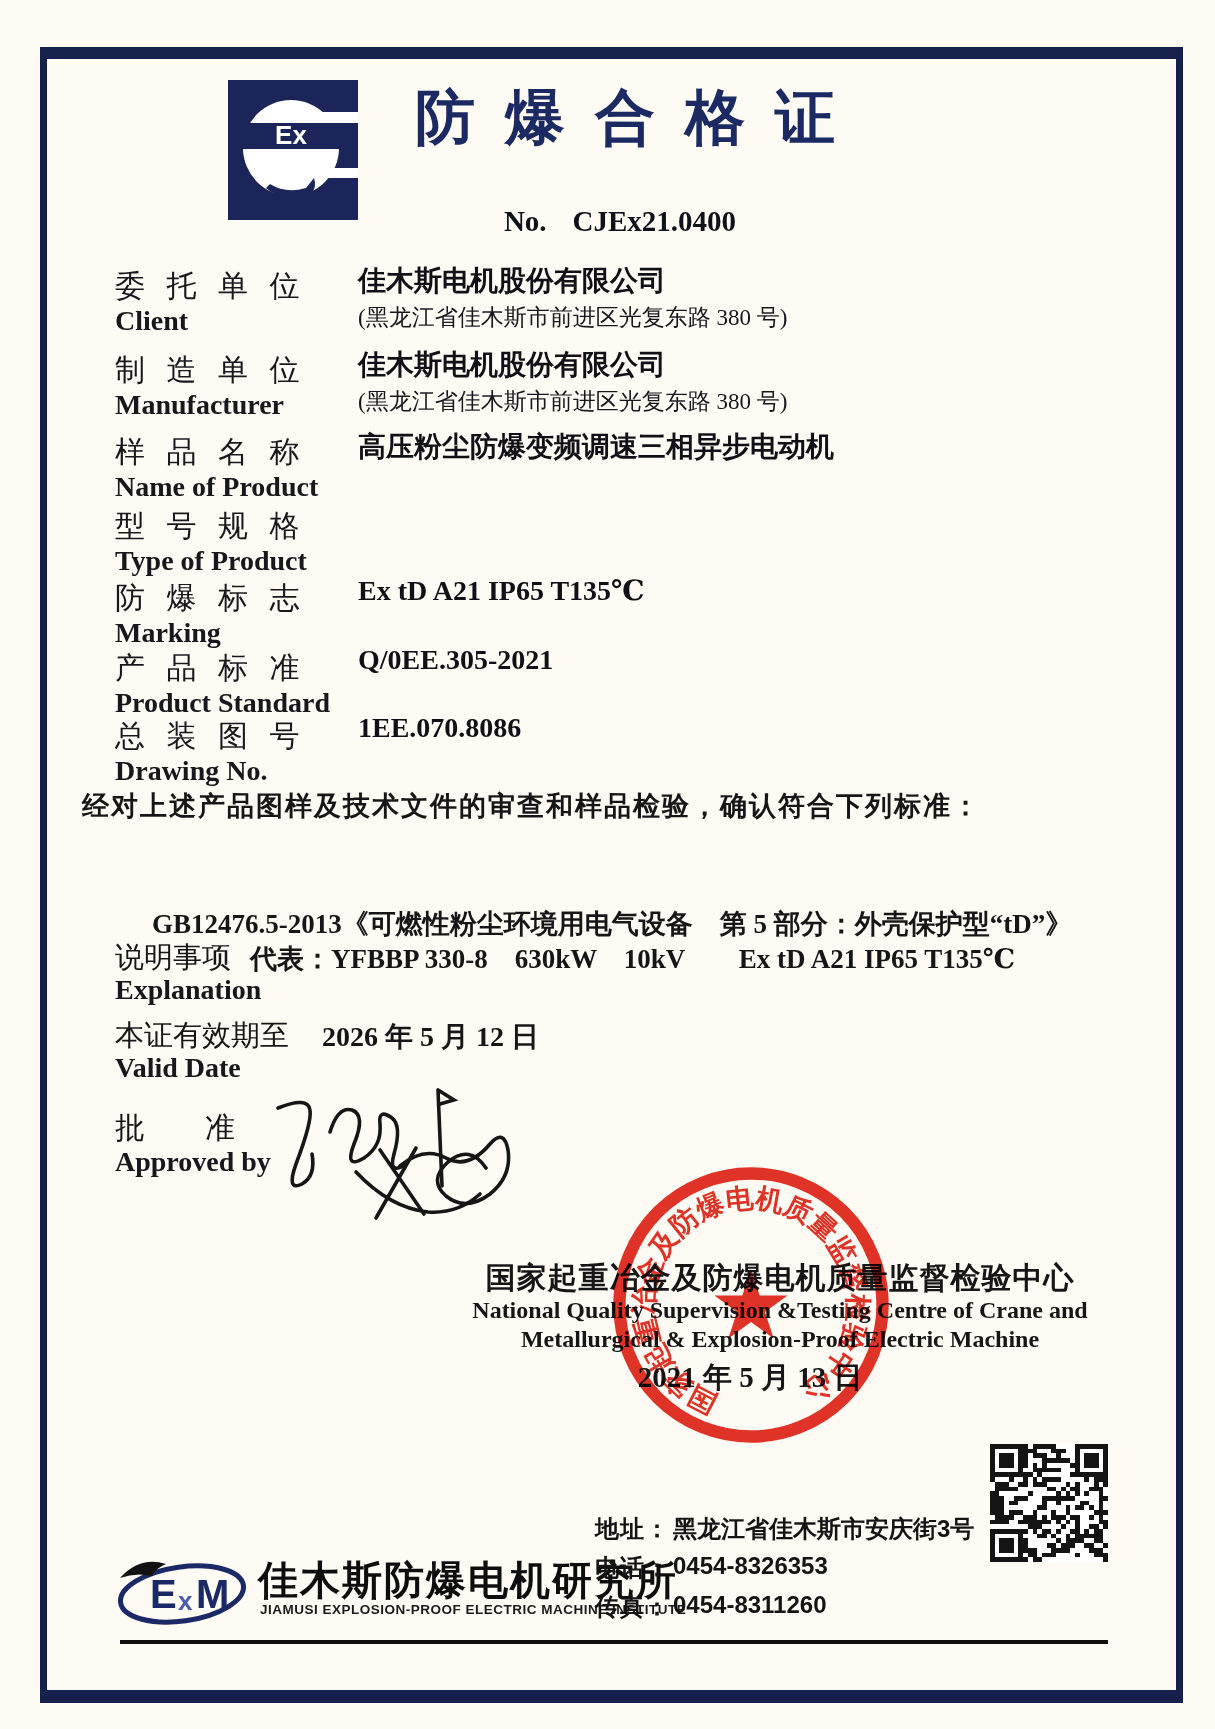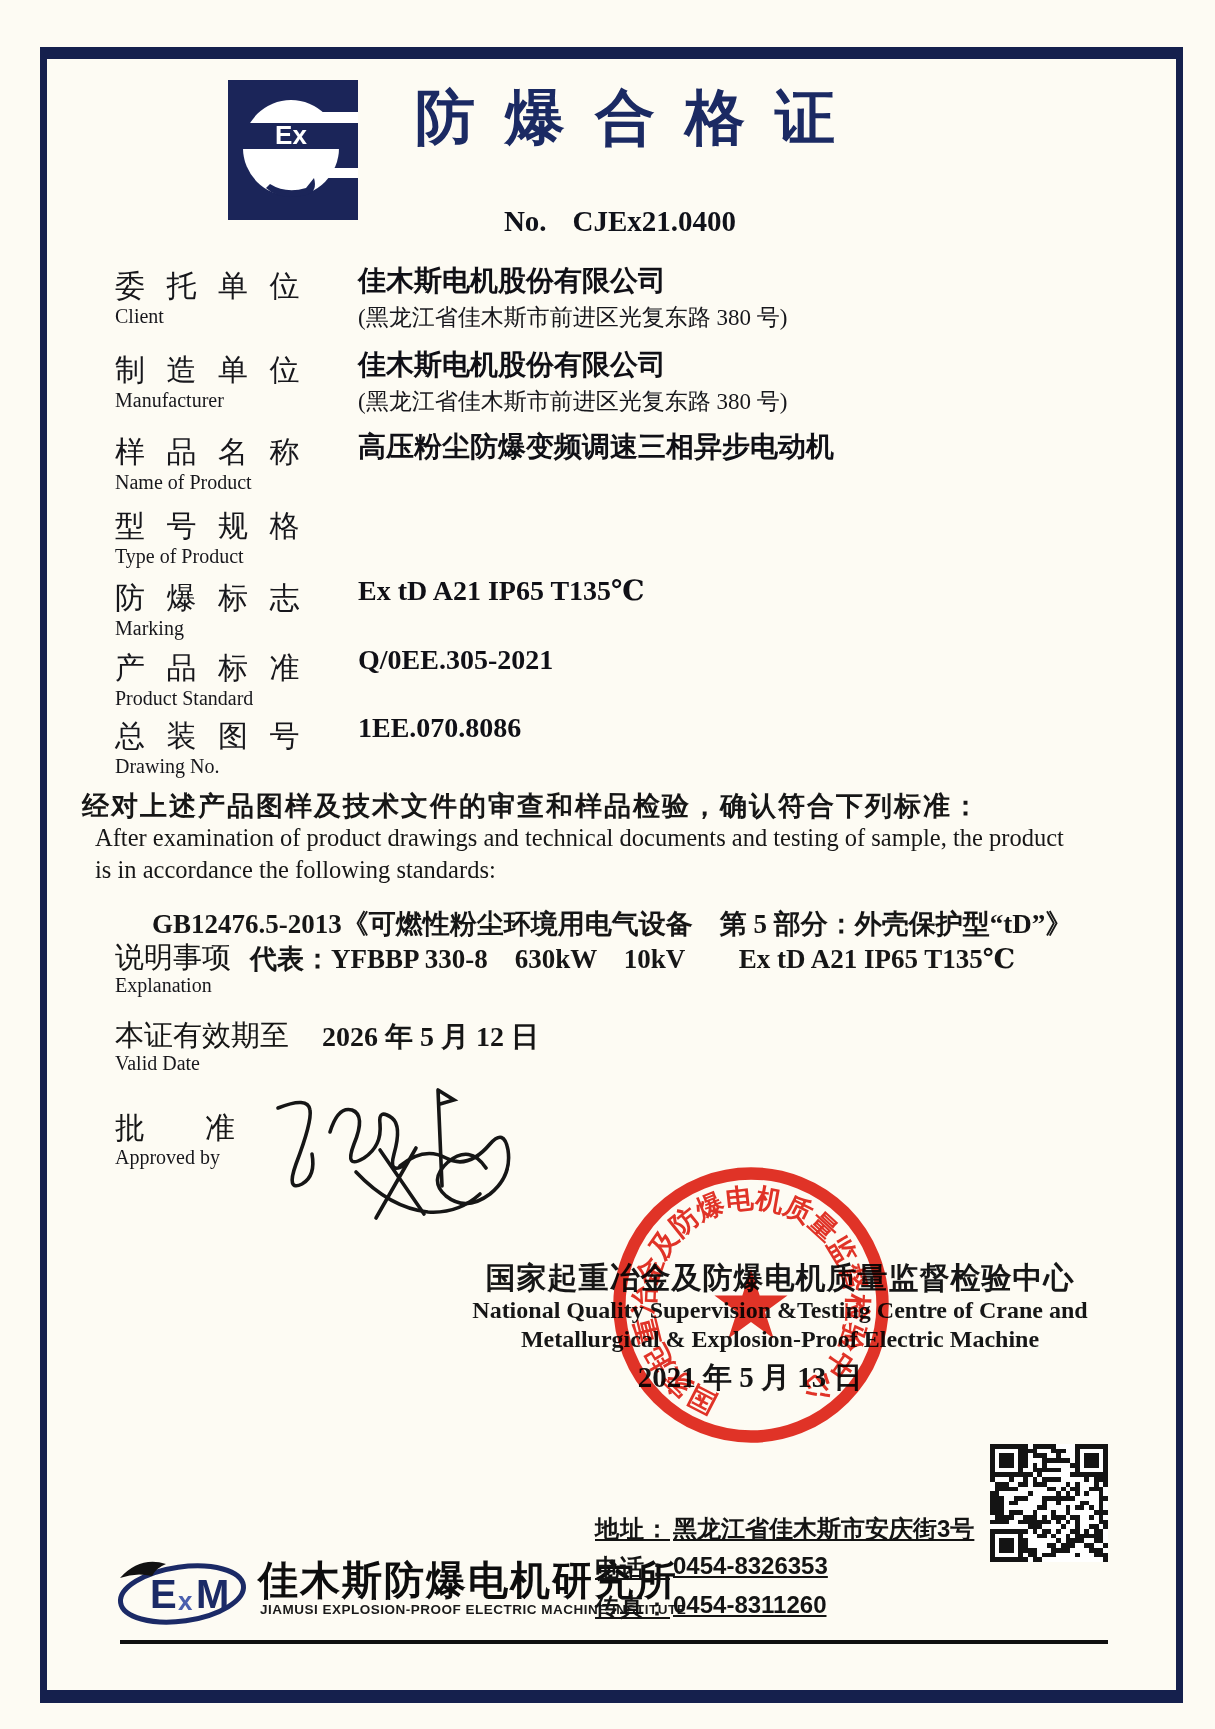--- a/index.html
+++ b/index.html
@@ -20,21 +20,21 @@
   .ex-logo{left:228px;top:80px;width:130px;height:140px;}
   .title-zh{left:330px;top:78px;width:620px;text-align:center;
     font-size:60px;font-weight:700;letter-spacing:30px;color:#1b2a63;}
   .title-en{left:330px;top:152px;width:620px;text-align:center;
     font-size:28px;font-weight:700;letter-spacing:4px;color:#1b2a63;}
   .cert-no{left:330px;top:205px;width:580px;text-align:center;font-size:29px;font-weight:600;color:#10121a;}
   .cert-no .no-label{margin-right:26px;}
 
   
   .flabel-zh{left:115px;font-size:30px;letter-spacing:7px;color:#17171c;}
-  .flabel-en{left:115px;font-size:20px;color:#17171c;}
+  .flabel-en{left:115px;font-size:28px;color:#17171c;font-weight:bold;}
   .fval{left:358px;font-size:28px;font-weight:700;color:#101016;}
   .fval2{left:358px;font-size:23px;font-weight:500;color:#17171c;}
 
   .stmt-zh{left:82px;top:788px;width:1020px;font-size:27px;font-weight:600;letter-spacing:2px;}
   .stmt-en{left:95px;font-size:24.5px;}
   .std-line{left:152px;font-size:27px;font-weight:600;}
 
   .expl-val{left:250px;top:941px;font-size:27px;font-weight:700;}
 
   .valid-val{left:322px;top:1018px;font-size:28px;font-weight:700;}
@@ -47,21 +47,21 @@
 
   .stamp{left:608px;top:1162px;width:286px;height:286px;mix-blend-mode:multiply;opacity:.93;}
 
   
   .inst-logo{left:112px;top:1548px;width:140px;height:82px;}
   .inst-zh{left:258px;top:1553px;font-size:40px;font-weight:700;color:#0d0d0d;
     font-family:"Liberation Sans","DejaVu Sans",sans-serif;letter-spacing:2px;}
   .inst-en{left:260px;top:1602px;font-size:13.5px;font-weight:700;color:#1a1a1a;
     font-family:"Liberation Sans","DejaVu Sans",sans-serif;letter-spacing:.5px;}
   .contact{left:595px;top:1513px;font-family:"Liberation Sans","DejaVu Sans",sans-serif;}
-  .contact .crow{display:flex;margin-bottom:7px;font-size:24px;font-weight:700;color:#141414;text-decoration:underline;}
+  .contact .crow{display:flex;margin-bottom:7px;font-size:24px;font-weight:700;color:#141414;}
   .contact .clabel{width:78px;letter-spacing:1px;}
   .qr{left:990px;top:1444px;width:118px;height:118px;background:#fff;}
   .qr i{position:absolute;background:#141414;width:4.8px;height:4.8px;}
   .rule{left:120px;top:1640px;width:988px;height:4px;background:#101010;}
   .note{left:60px;top:1652px;width:1100px;text-align:center;font-size:27px;font-weight:700;
     letter-spacing:1px;color:#0e0e0e;}
 </style>
 </head>
 <body>
 
@@ -110,22 +110,20 @@
 
   <div class="abs flabel-zh" style="top:648px">产 品 标 准</div>
   <div class="abs flabel-en" style="top:687px">Product Standard</div>
   <div class="abs fval" style="top:644px">Q/0EE.305-2021</div>
 
   <div class="abs flabel-zh" style="top:716px">总 装 图 号</div>
   <div class="abs flabel-en" style="top:755px">Drawing No.</div>
   <div class="abs fval" style="top:712px">1EE.070.8086</div>
 
   <div class="abs stmt-zh">经对上述产品图样及技术文件的审查和样品检验，确认符合下列标准：</div>
-  <div class="abs stmt-en" style="top:824px">After examination of product drawings and technical documents and testing of sample, the product</div>
-  <div class="abs stmt-en" style="top:856px">is in accordance the following standards:</div>
   <div class="abs std-line" style="top:906px">GB12476.5-2013《可燃性粉尘环境用电气设备　第 5 部分：外壳保护型“tD”》</div>
 
   <div class="abs" style="left:115px;top:938px;font-size:29px;">说明事项</div>
   <div class="abs flabel-en" style="top:974px">Explanation</div>
   <div class="abs expl-val">代表：YFBBP 330-8　630kW　10kV　　Ex tD A21 IP65 T135℃</div>
 
   <div class="abs" style="left:115px;top:1016px;font-size:29px;">本证有效期至</div>
   <div class="abs flabel-en" style="top:1052px">Valid Date</div>
   <div class="abs valid-val">2026 年 5 月 12 日</div>
 

